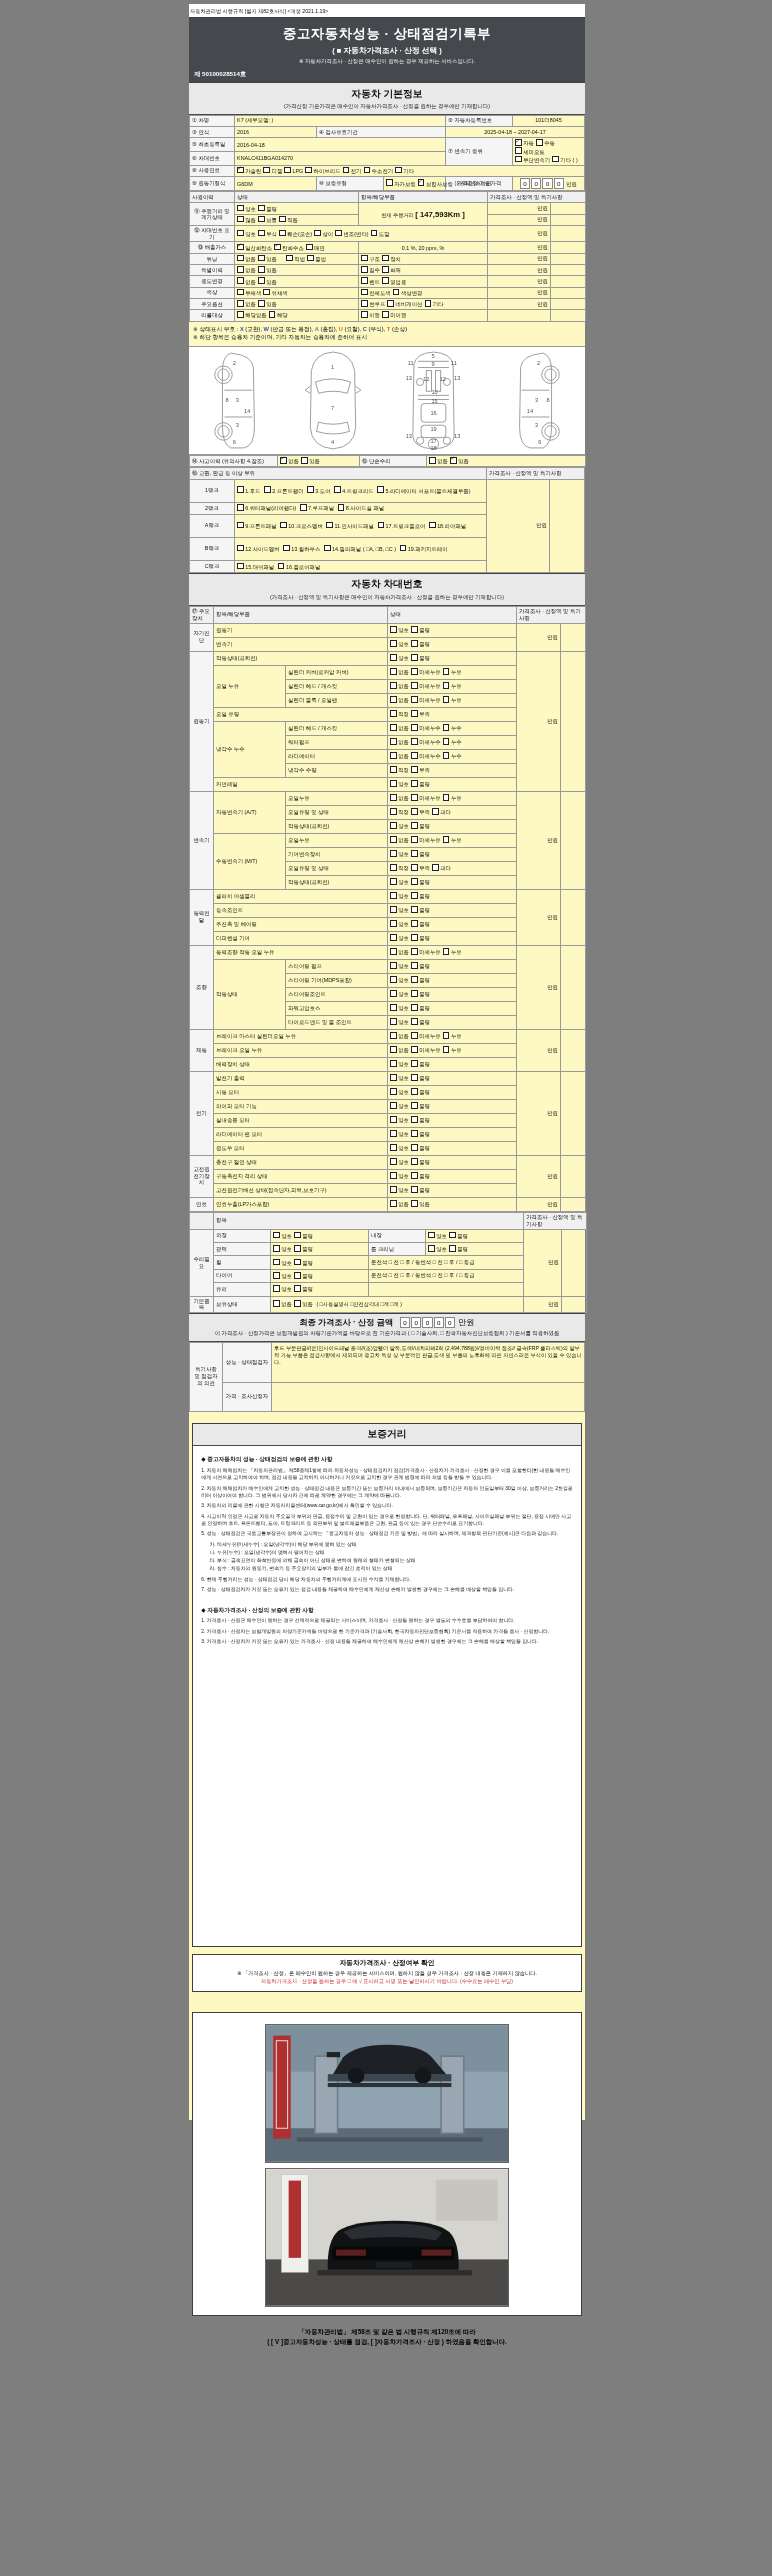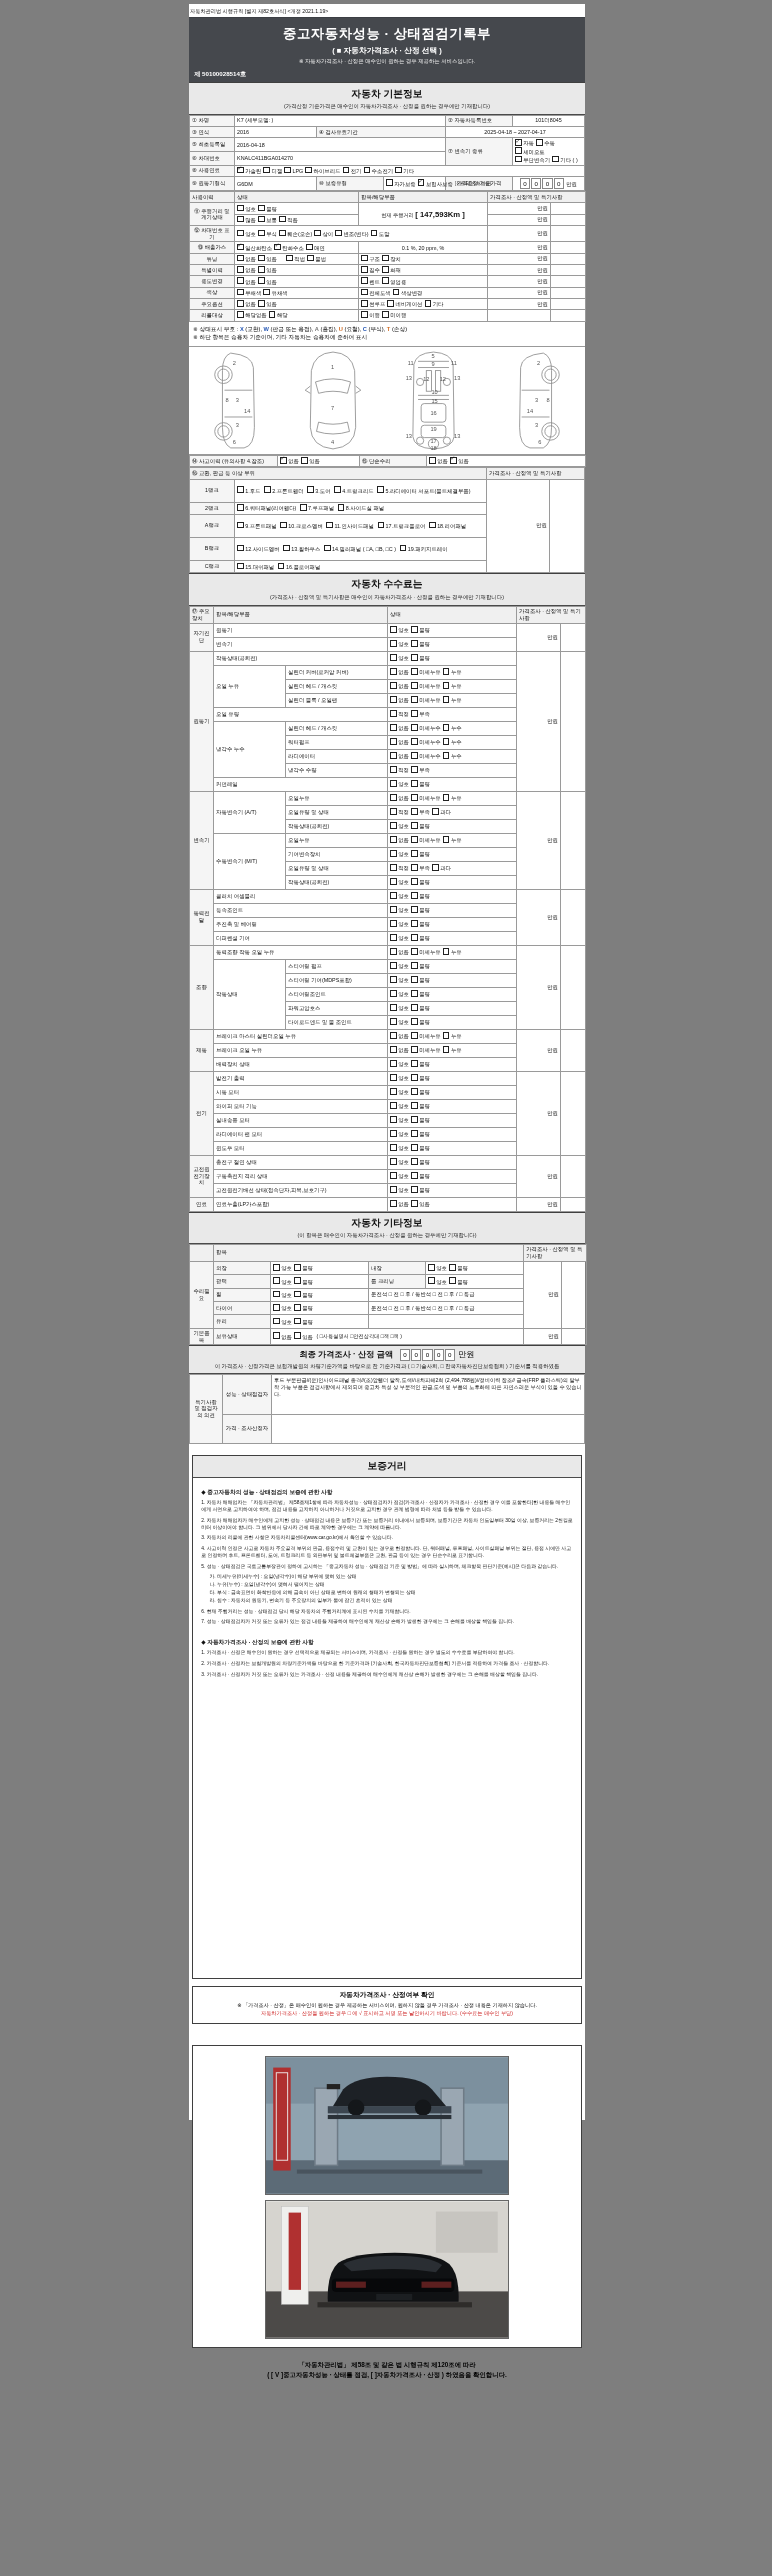--- a/index.html
+++ b/index.html
@@ -1,17 +1,17 @@
 <!DOCTYPE html>
 <html style="font-size:8.2px"><head>
 <meta charset="utf-8">
 <style>
   html,body{margin:0;padding:0;background:#7e7e7e;font-family:"Liberation Sans","DejaVu Sans",sans-serif;}
   .stage{position:relative;width:773px;height:2576px;background:#7e7e7e;overflow:hidden;}
-  .page{position:absolute;left:189px;top:4.1px;width:396px;height:2116px;background:#ffffff;box-sizing:border-box;}
+  .page{position:absolute;left:189px;top:4.1px;width:396px;height:2116px;background:#fef9c3;box-sizing:border-box;}
   .formref{font-size:5.2px;color:#111;padding:3.6px 1px 2.1px 1px;border-bottom:1.5px solid #3c3f44;background:#fff;}
   .dkband{background:#45484d;color:#fff;text-align:center;padding:7.2px 5.2px 3.1px 5.2px;}
   .dkband .t1{font-size:13.4px;font-weight:bold;letter-spacing:0.5px;}
   .dkband .t2{font-size:7.7px;font-weight:bold;margin-top:3.1px;}
   .dkband .t3{font-size:5.4px;margin-top:2.1px;color:#eee;}
   .dkband .docno{text-align:left;font-size:6.2px;font-weight:bold;margin-top:5.2px;}
   .band{background:#e9e9e9;border-top:1px solid #404040;border-bottom:0.5px solid #4a4a4a;text-align:center;padding:4.1px 2.1px;}
   .band .bt{font-size:9.8px;font-weight:bold;color:#111;}
   .band .bs{font-size:5.4px;color:#222;margin-top:2.1px;}
   table.tb{width:100%;border-collapse:collapse;table-layout:fixed;}
@@ -328,21 +328,21 @@
             </tr>
             <tr>
               <td class="lab ctr" style="height:12.4px">C랭크</td>
               <td><span class="cbw"><span class="cb"></span><span class="cbl">15.대쉬패널</span></span> <span class="cbw"><span class="cb"></span><span class="cbl">16.플로어패널</span></span></td>
             </tr>
           </tbody>
         </table>
       </div>
 
   <div class="band">
-    <div class="bt">자동차 수수료는</div>
+    <div class="bt">자동차 차대번호</div>
     <div class="bs">(가격조사 · 산정액 및 특기사항은 매수인이 자동차가격조사 · 산정을 원하는 경우에만 기재합니다)</div>
   </div>
   <div id="detail-table">
         <table class="tb">
           <colgroup>
             <col width="24">
             <col width="72">
             <col width="102">
             <col width="129">
             <col width="44">
@@ -552,24 +552,20 @@
               <td class="lab vlab" rowspan="1">연료</td>
               <td colspan="2">연료누출(LP가스포함)</td>
               <td><span class="cbw"><span class="cb"></span><span class="cbl">없음</span></span><span class="cbw"><span class="cb"></span><span class="cbl">있음</span></span></td>
               <td class="rgt" rowspan="1">만원</td>
               <td rowspan="1"></td>
             </tr>
           </tbody>
         </table>
       </div>
 
-  <div class="band">
-    <div class="bt">자동차 기타정보</div>
-    <div class="bs">(이 항목은 매수인이 자동차가격조사 · 산정을 원하는 경우에만 기재합니다)</div>
-  </div>
   <div id="misc-table">
         <table class="tb">
           <colgroup>
             <col width="24">
             <col width="57">
             <col width="98">
             <col width="57">
             <col width="98">
             <col width="38">
             <col width="25">

